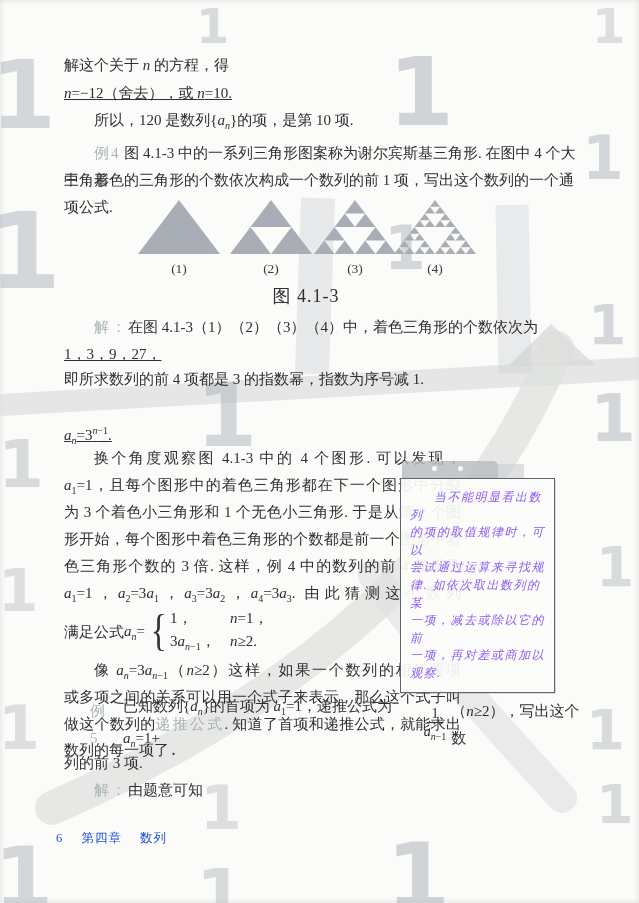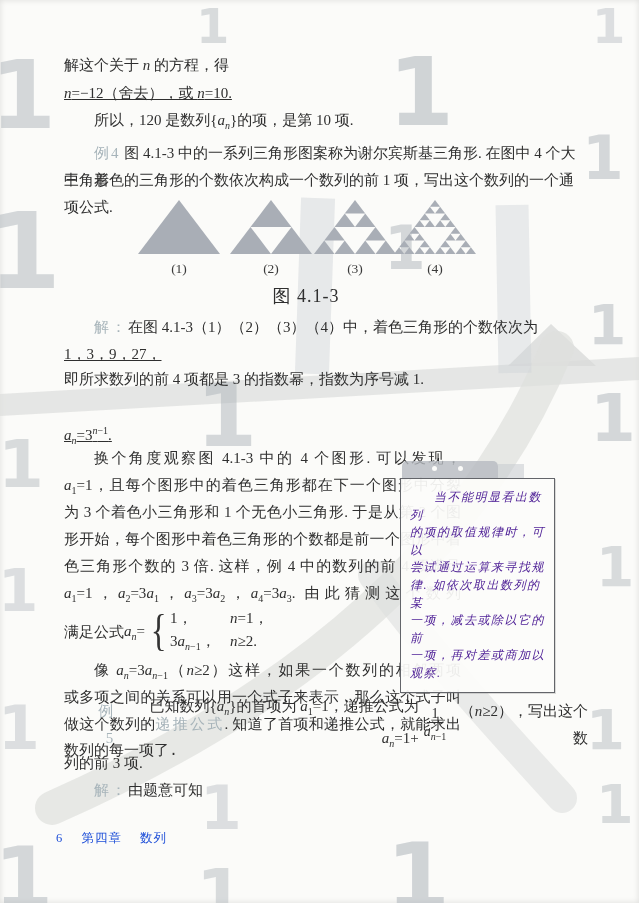--- a/index.html
+++ b/index.html
@@ -33,30 +33,30 @@
   .pw{display:flex;align-items:center;height:50px;}
   .brace{font-size:44px;font-weight:400;transform:scaleX(.75);margin:0 1px 4px 3px;color:#333;}
   .cases{display:inline-flex;flex-direction:column;line-height:23px;font-size:15px;}
   .case-row{display:flex;}
   .cv{display:inline-block;width:60px;}
   
   .frac{display:inline-flex;flex-direction:column;align-items:center;vertical-align:middle;
         margin:0 3px;font-size:14px;line-height:17px;}
   .frac .num{padding:0 4px;border-bottom:1.2px solid #333;}
   .frac .den{padding:0 2px;}
-  .ex5row{display:flex;align-items:center;text-align:right;}
+  .ex5row{display:flex;align-items:center;}
   
   .notebox{position:absolute;left:400px;top:461px;width:155px;z-index:2;}
   .nb-tab{position:absolute;top:0;left:2px;width:96px;height:18px;background:#b7bbc1;
           border-radius:5px 5px 0 0;opacity:.8;}
   .nb-tab2{position:absolute;top:3px;left:98px;width:26px;height:15px;background:#c6cacf;opacity:.55;}
   .nb-hole{position:absolute;top:5px;width:5px;height:5px;border-radius:50%;background:#fbfbf9;}
   .nb-body{position:relative;margin-top:17px;border:1px solid #63656a;background:rgba(252,252,250,.93);
            padding:10px 9px 9px;box-shadow:1px 1px 0 rgba(120,120,120,.25);}
-  .nb-line{font-size:12px;line-height:17.6px;color:#4c1d95;font-style:italic;letter-spacing:1.5px;}
+  .nb-line{font-size:12px;line-height:17.6px;color:#8b5cf6;font-style:italic;letter-spacing:1.5px;}
   .nb-line:first-child{text-indent:2em;}
   
   .footer{left:56px;top:830px;font-size:12.5px;color:#1d4ed8;letter-spacing:1px;}
   .footer span{margin-right:14px;}
 </style>
 </head>
 <body>
 
 <div class="page">
 

